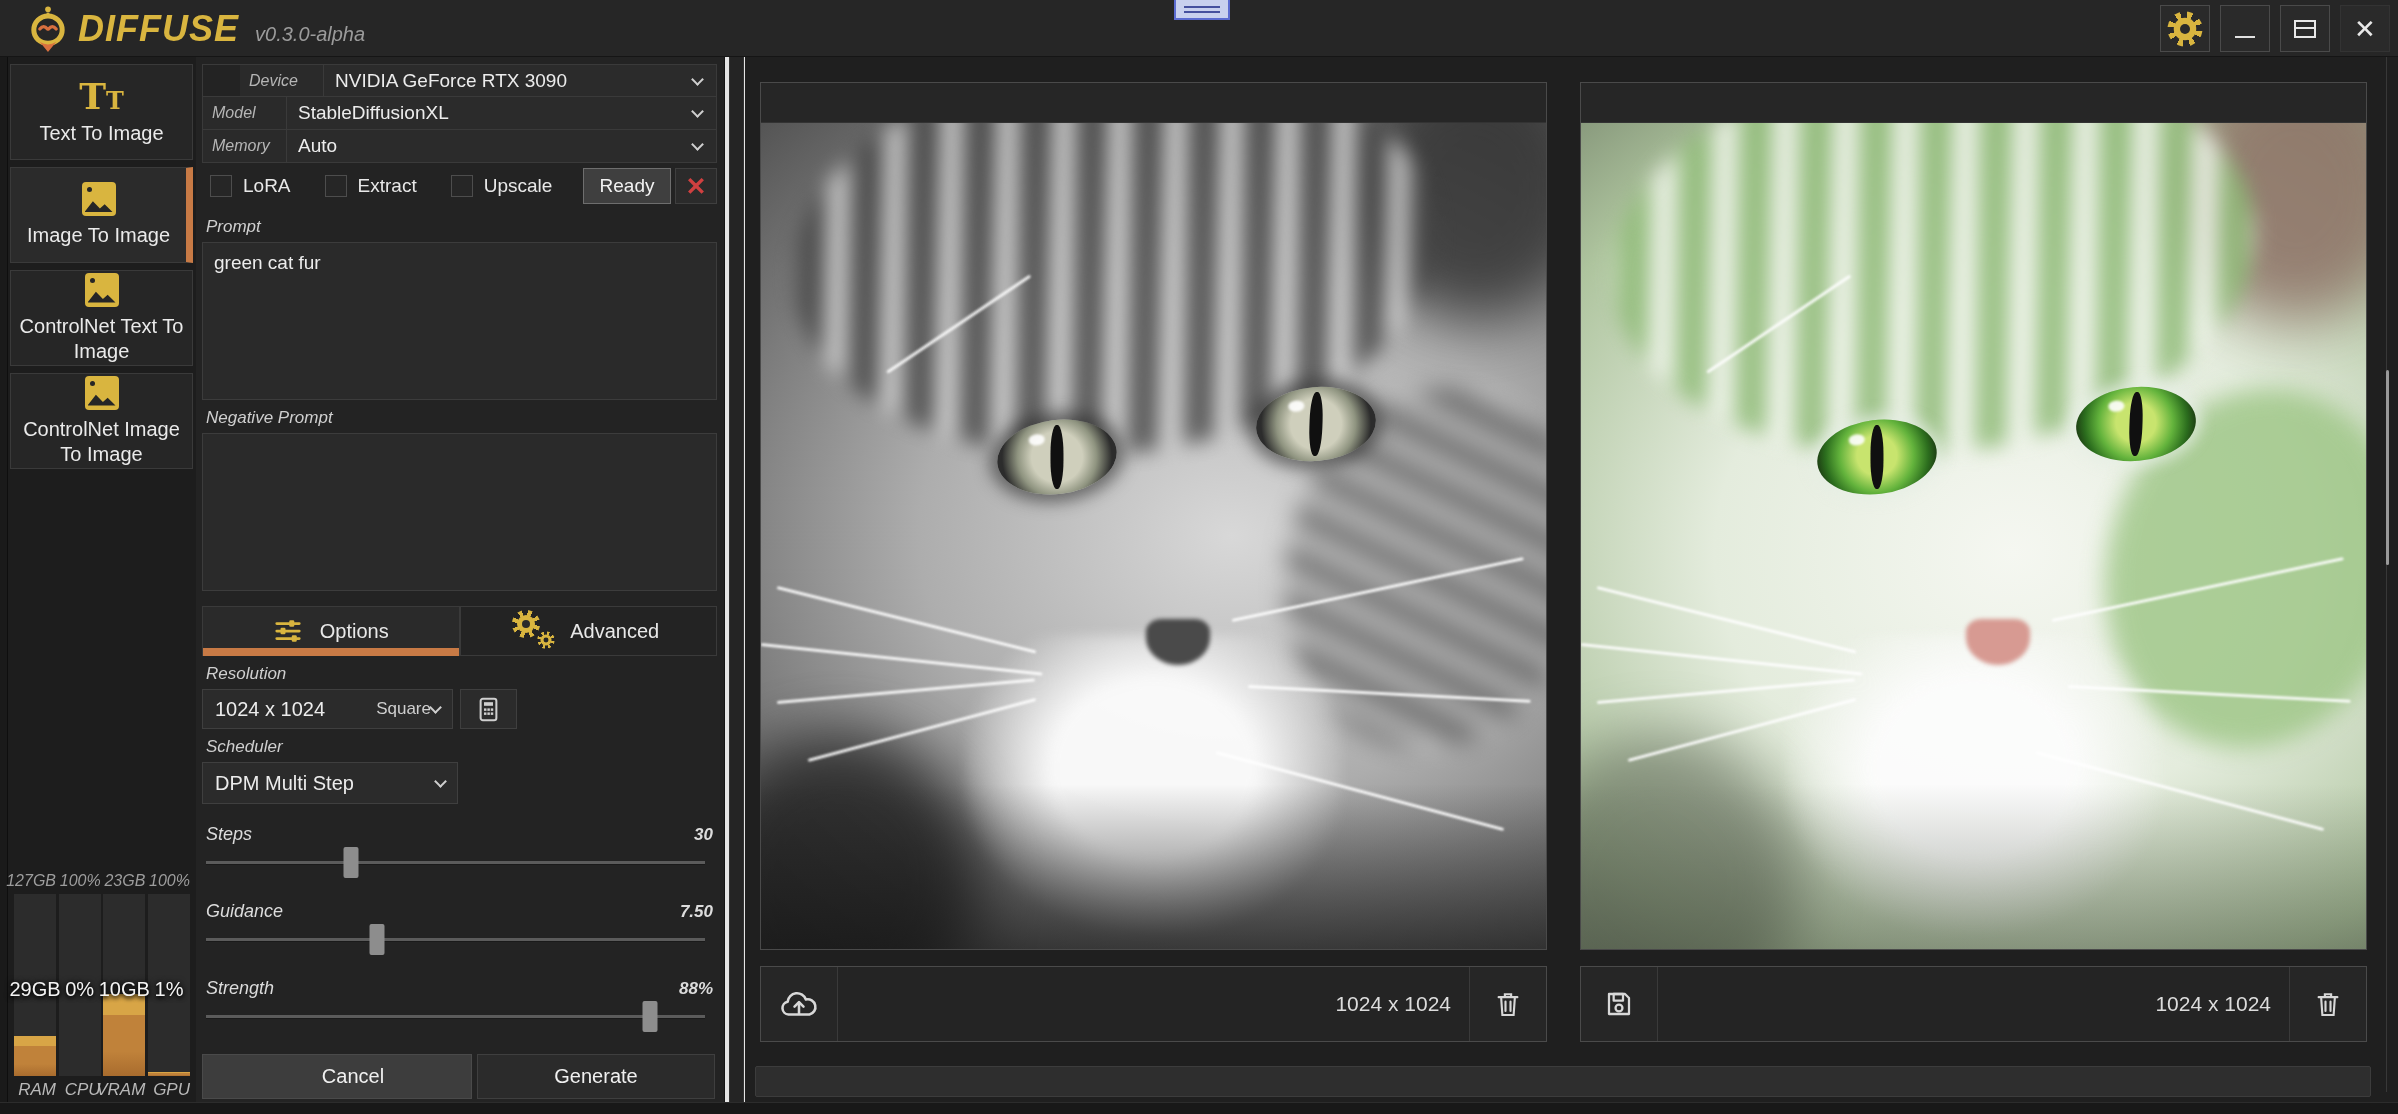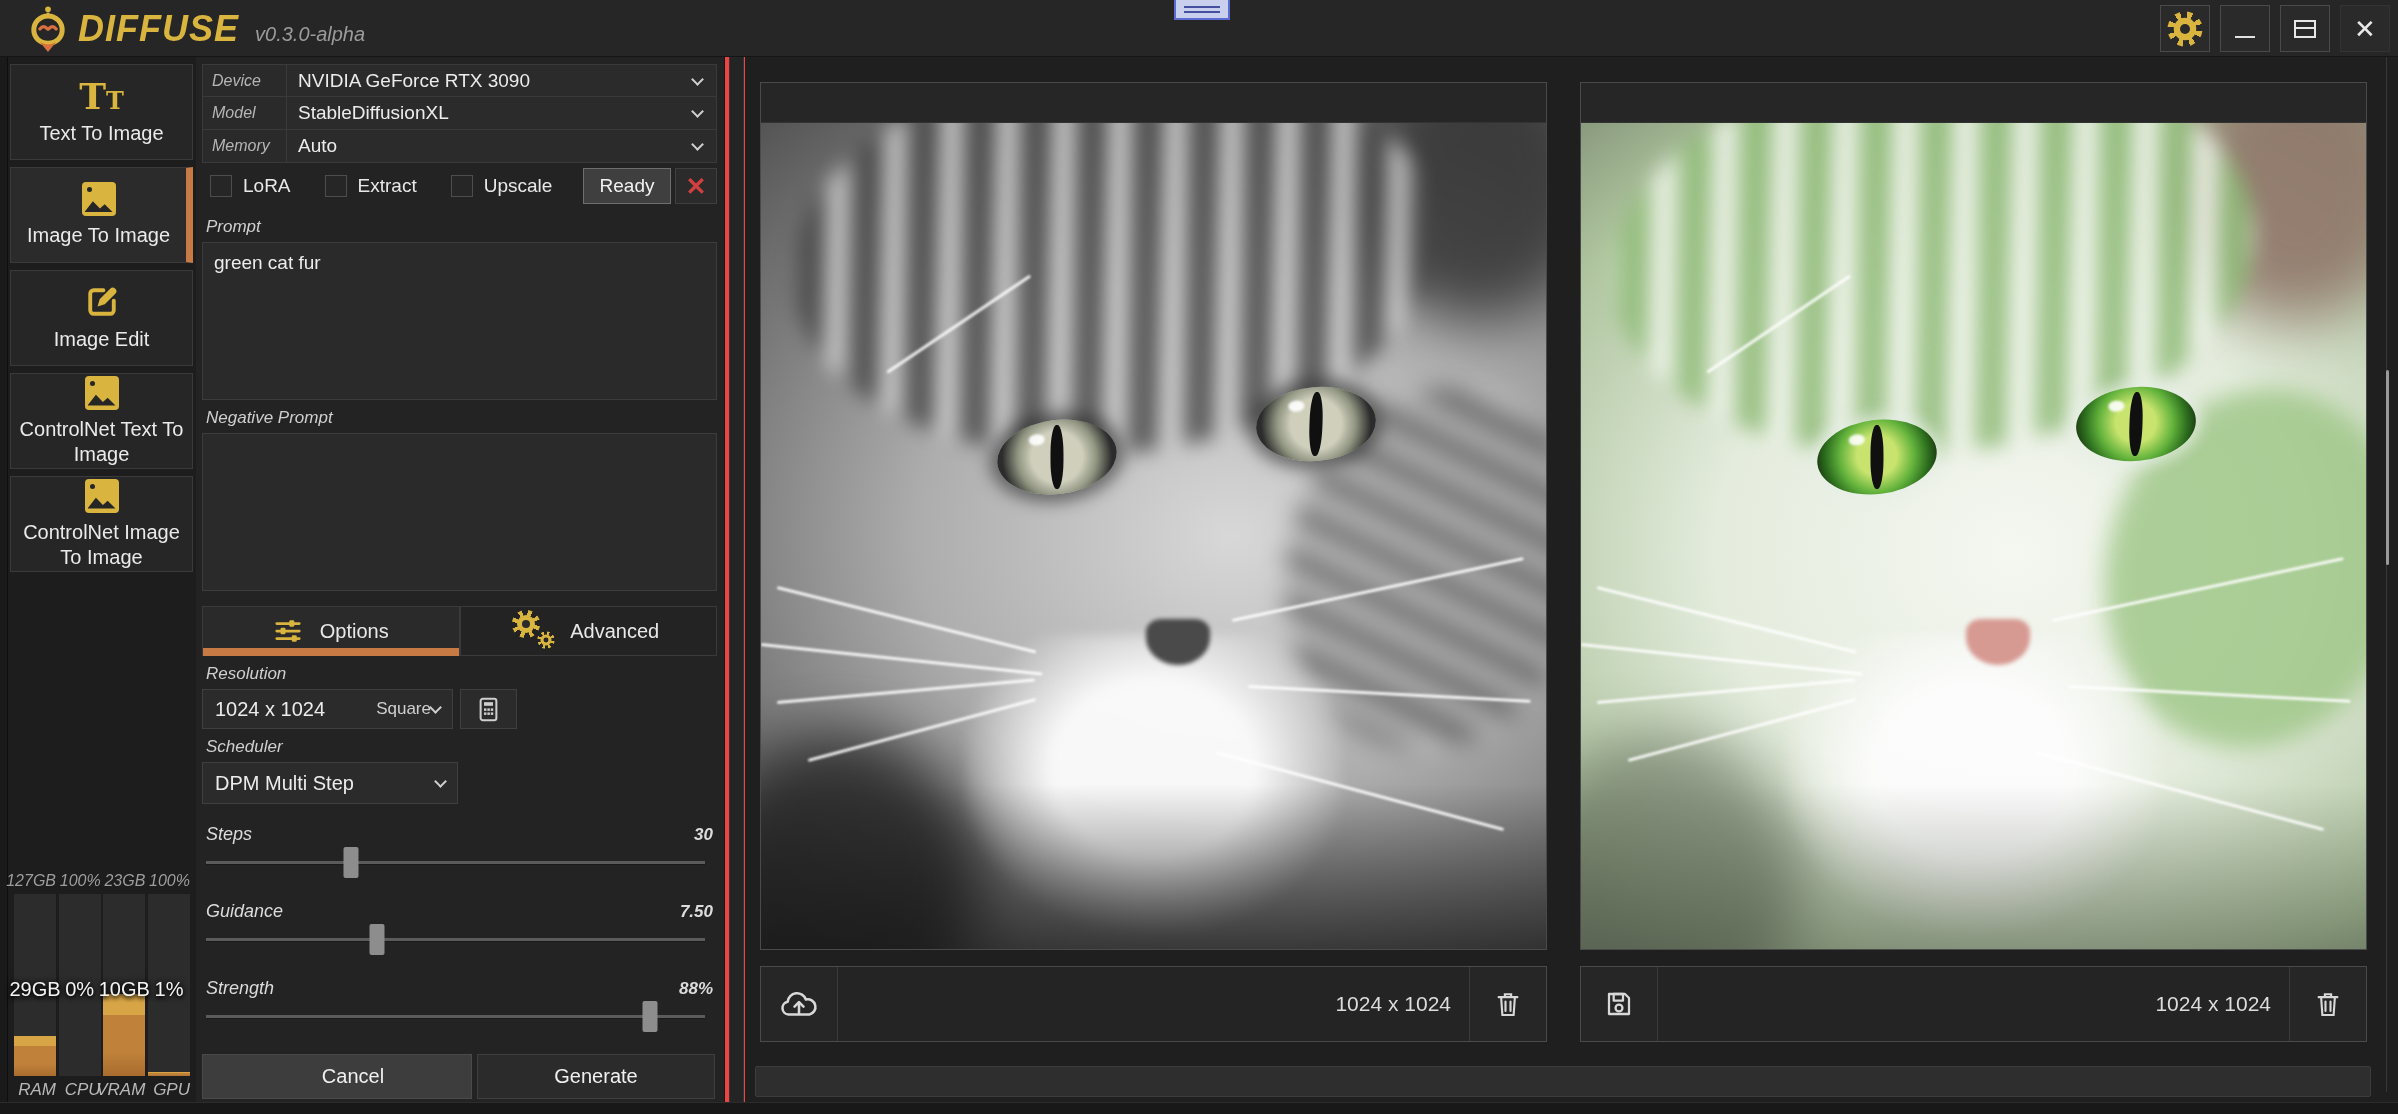--- a/index.html
+++ b/index.html
@@ -1,17 +1,17 @@
 <!DOCTYPE html>
 <html><head>
 <meta charset="utf-8">
 <style>
   * { box-sizing: border-box; margin: 0; padding: 0; }
   body { margin:0; background:#111; font-family:"Liberation Sans", sans-serif; }
-  .app { position:relative; width:2398px; height:1114px; background:#ef4444; color:#e6e6e6; overflow:hidden; }
+  .app { position:relative; width:2398px; height:1114px; background:#e5e5e5; color:#e6e6e6; overflow:hidden; }
 
   
   .topbar { position:absolute; left:0; top:0; right:0; height:57px; background:#262626; border-bottom:1px solid #151515; }
   .logo { position:absolute; left:26px; top:4px; height:50px; display:flex; align-items:center; gap:8px; }
   .logo-text { font-size:36px; font-weight:bold; font-style:italic; color:#d9b53f; letter-spacing:1px; }
   .version { font-style:italic; color:#9b9b9b; font-size:20px; margin-left:8px; margin-top:10px; }
 
   .main-tabs { position:absolute; left:600px; top:0; width:1200px; height:57px; display:flex; }
   .main-tab { flex:1; display:flex; align-items:center; justify-content:center; gap:12px; font-size:21px; color:#e8e8e8; background:#232323; border:1px solid #3c3c3c; position:relative; cursor:default; }
   .main-tab.active { background:#282828; }
@@ -60,21 +60,21 @@
   .meter { width:42px; display:flex; flex-direction:column; align-items:flex-end;margin-top:48px; }
   .meter-max { font-style:italic; font-size:16px; color:#9d9d9d; height:22px; white-space:nowrap; }
   .meter-bar { position:relative; width:100%; height:182px; background:#2c2c2c; overflow:visible; }
   .meter-fill { position:absolute; left:0; bottom:0; width:100%; background:linear-gradient(180deg,#d8a546 0 26%, #c0823a 26% 70%, #a96c2e 100%); }
   .meter-value { position:absolute; left:-6px; right:-6px; top:84px; text-align:center; font-size:20px; color:#f4f4f4; text-shadow:0 2px 4px #000, 0 0 6px #000; z-index:3; }
   .meter-name { font-style:italic; font-size:17px; color:#b8b8b8; height:24px; padding-top:4px; }
 
   
   .controls { position:absolute; left:196px; top:57px; width:529px; bottom:0; background:#232323; border-right:1px solid #161616; padding:7px 7px 0 6px; }
   .cfg-row { display:flex; height:33px; border:1px solid #3a3a3a; border-top:none; }
-  .cfg-row:first-child { border-top:1px solid #3a3a3a; }
+  .cfg-row:first-child { border-top:1px solid #3a3a3a;padding-left:37px; }
   .cfg-label { width:84px; background:#2a2a2a; border-right:1px solid #3a3a3a; display:flex; align-items:center; padding-left:9px; font-style:italic; font-size:16px; color:#b5b5b5; }
   .cfg-value { flex:1; background:#2b2b2b; display:flex; align-items:center; padding:0 14px 0 11px; font-size:19px; color:#ececec; }
   .chev { width:9px; height:9px; border-right:2px solid #cfcfcf; border-bottom:2px solid #cfcfcf; transform:rotate(45deg); margin-left:auto; margin-top:-3px; flex:none; }
 
   .toggles { display:flex; align-items:center; height:46px; position:relative; padding-left:8px; }
   .toggle { display:flex; align-items:center; gap:11px; margin-right:34px; font-size:19px; color:#e8e8e8; }
   .checkbox { width:22px; height:22px; background:#262626; border:1px solid #4d4d4d; }
   .status-btn { position:absolute; right:46px; top:5px; width:88px; height:36px; background:#3f3f3f; border:1px solid #6e6e6e; display:flex; align-items:center; justify-content:center; font-size:19px; color:#f2f2f2; }
   .stop-btn { position:absolute; right:0; top:5px; width:42px; height:36px; background:#2b2b2b; border:1px solid #3f3f3f; color:#d04040; font-size:25px; font-weight:bold; display:flex; align-items:center; justify-content:center; }
 
@@ -221,27 +221,20 @@
       <span class="icon-tt"><span class="b">T</span><span class="s">T</span></span>
       <span>Text To Image</span>
     </div>
     <div class="side-item active">
       <span class="icon-img lg">
           <span class="mountain"></span>
         </span>
       <span>Image To Image</span>
     </div>
     <div class="side-item">
-      <svg width="36" height="36" viewBox="0 0 26 26">
-        <path d="M14 4.5H7A2.5 2.5 0 0 0 4.5 7v12A2.5 2.5 0 0 0 7 21.5h12a2.5 2.5 0 0 0 2.5-2.5v-7" fill="none" stroke="#d9b53f" stroke-width="2.8" stroke-linecap="round"></path>
-        <path d="M22.6 3.4a2.6 2.6 0 0 0-3.7 0l-7.6 7.6-1.5 5.2 5.2-1.5 7.6-7.6a2.6 2.6 0 0 0 0-3.7z" fill="#d9b53f"></path>
-      </svg>
-      <span>Image Edit</span>
-    </div>
-    <div class="side-item">
       <span class="icon-img lg">
           <span class="mountain"></span>
         </span>
       <span>ControlNet Text To Image</span>
     </div>
     <div class="side-item">
       <span class="icon-img lg">
           <span class="mountain"></span>
         </span>
       <span>ControlNet Image To Image</span>

